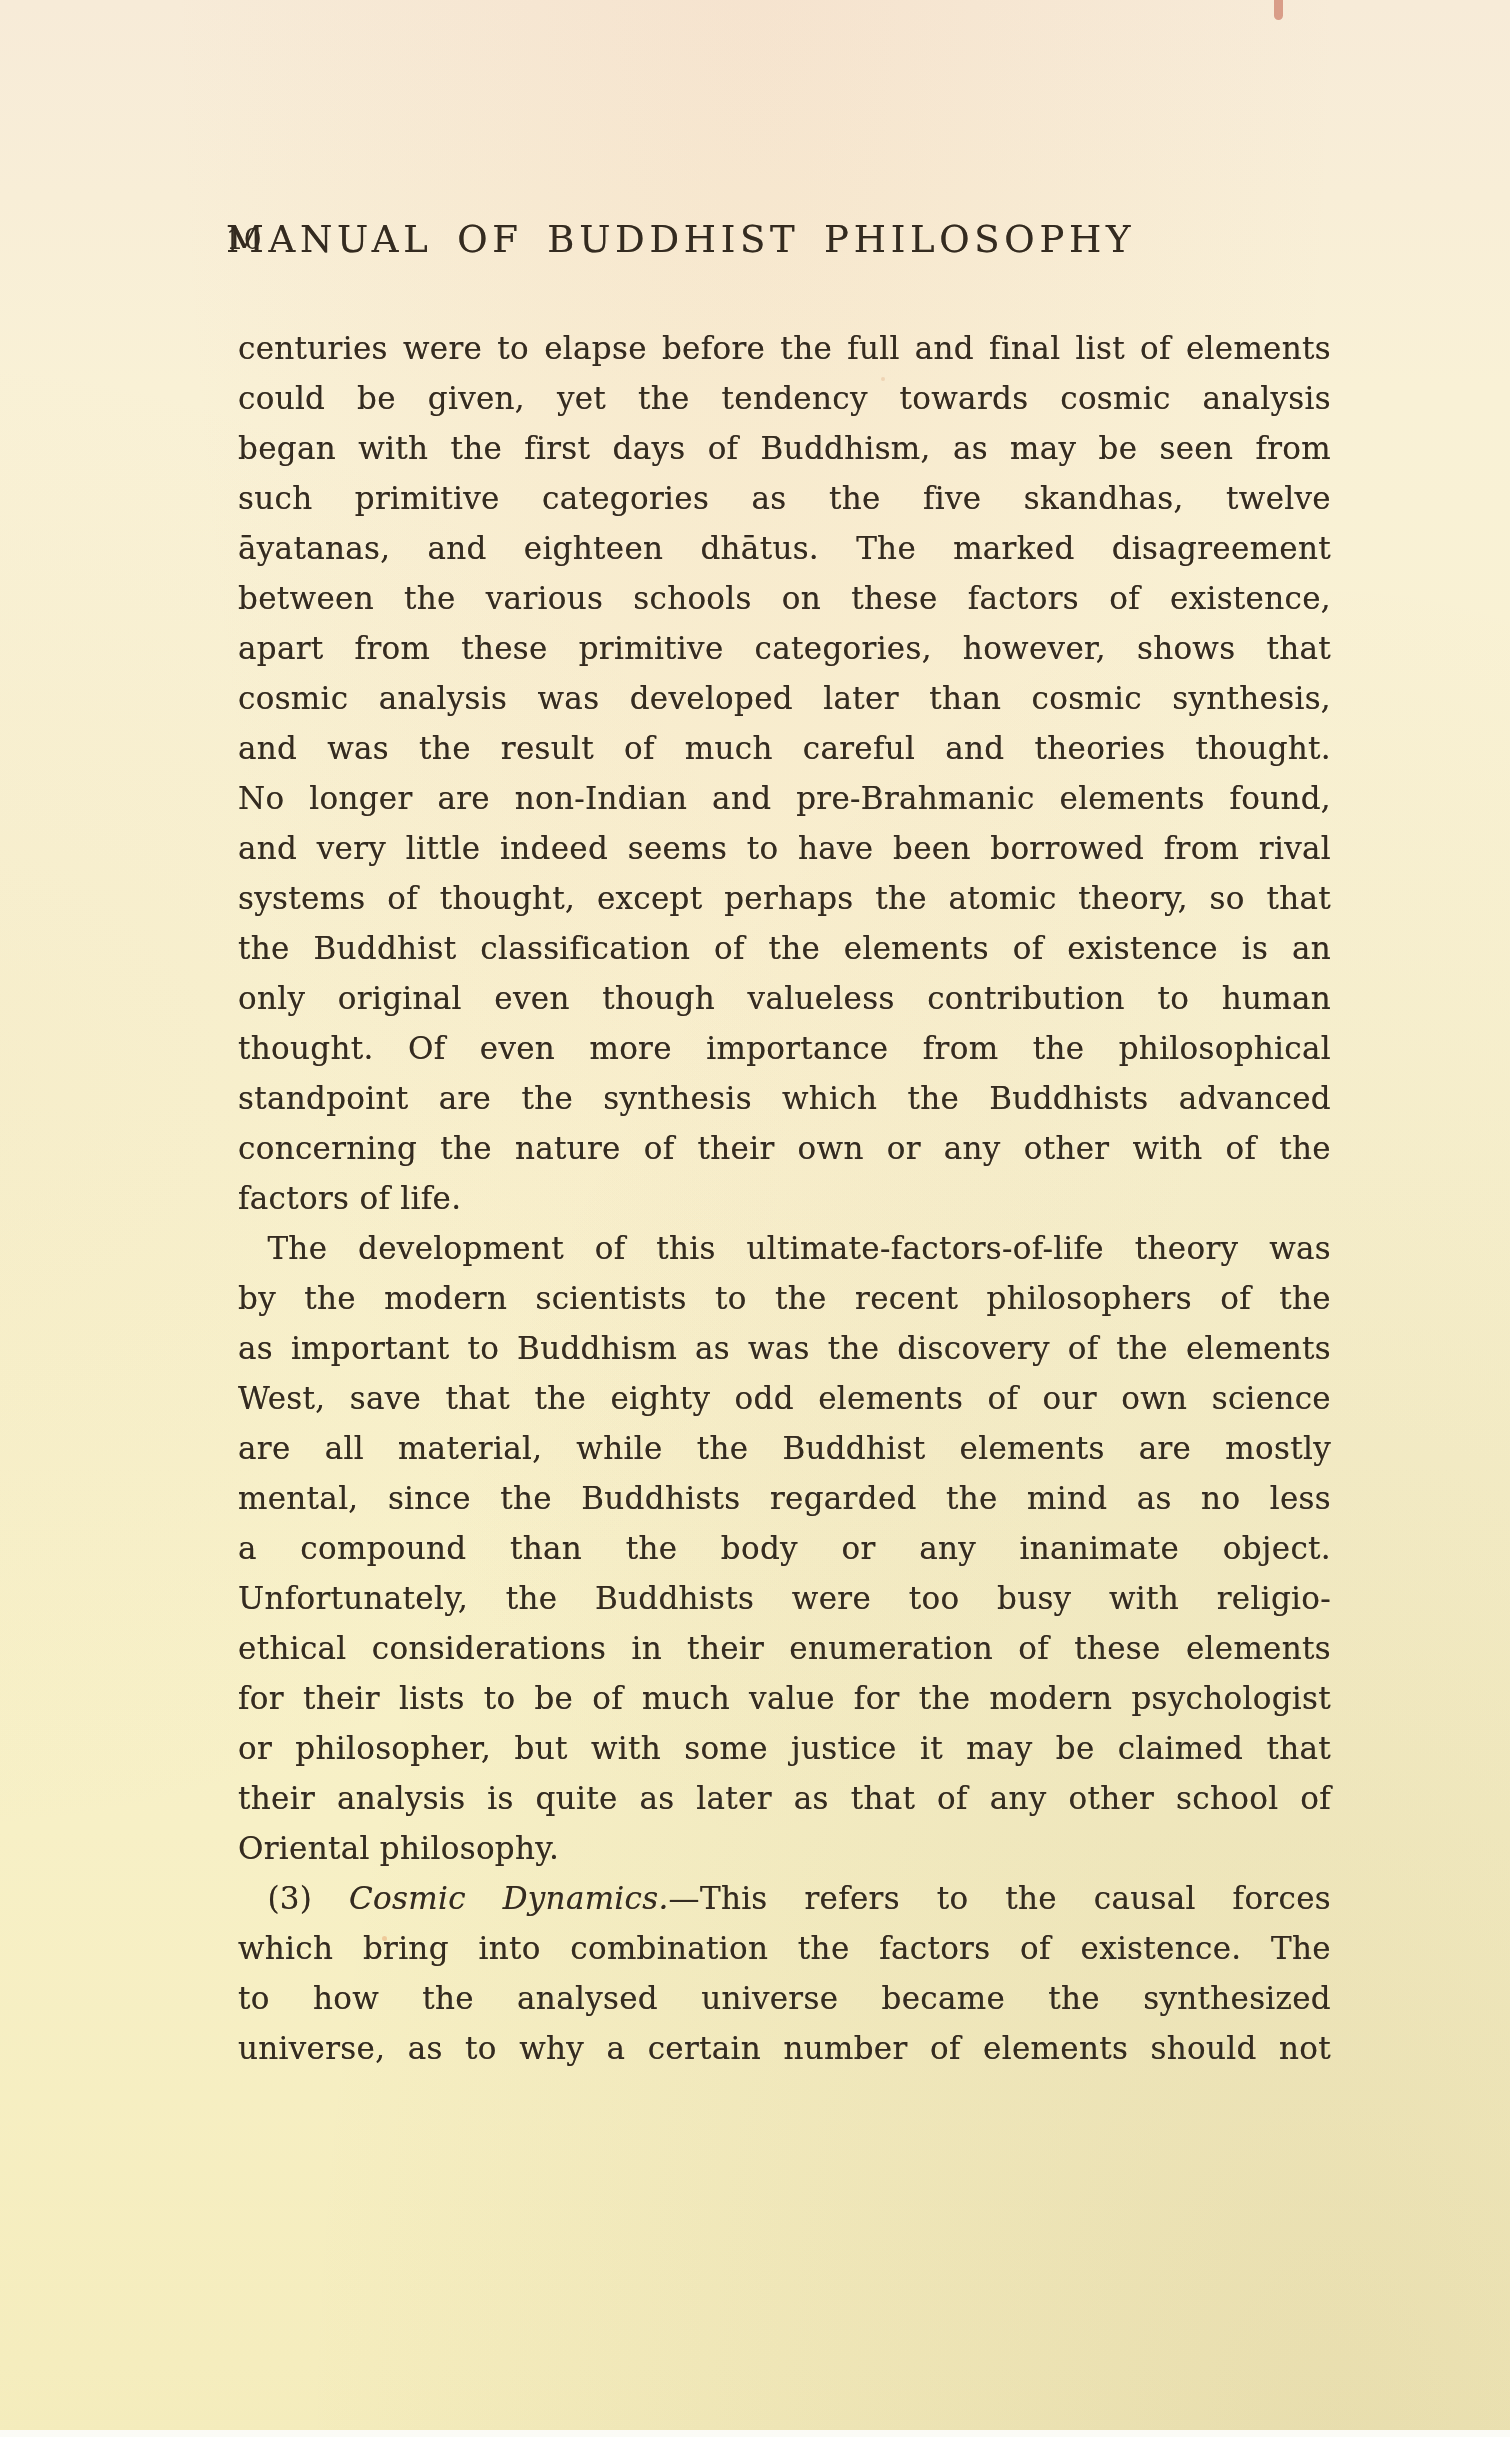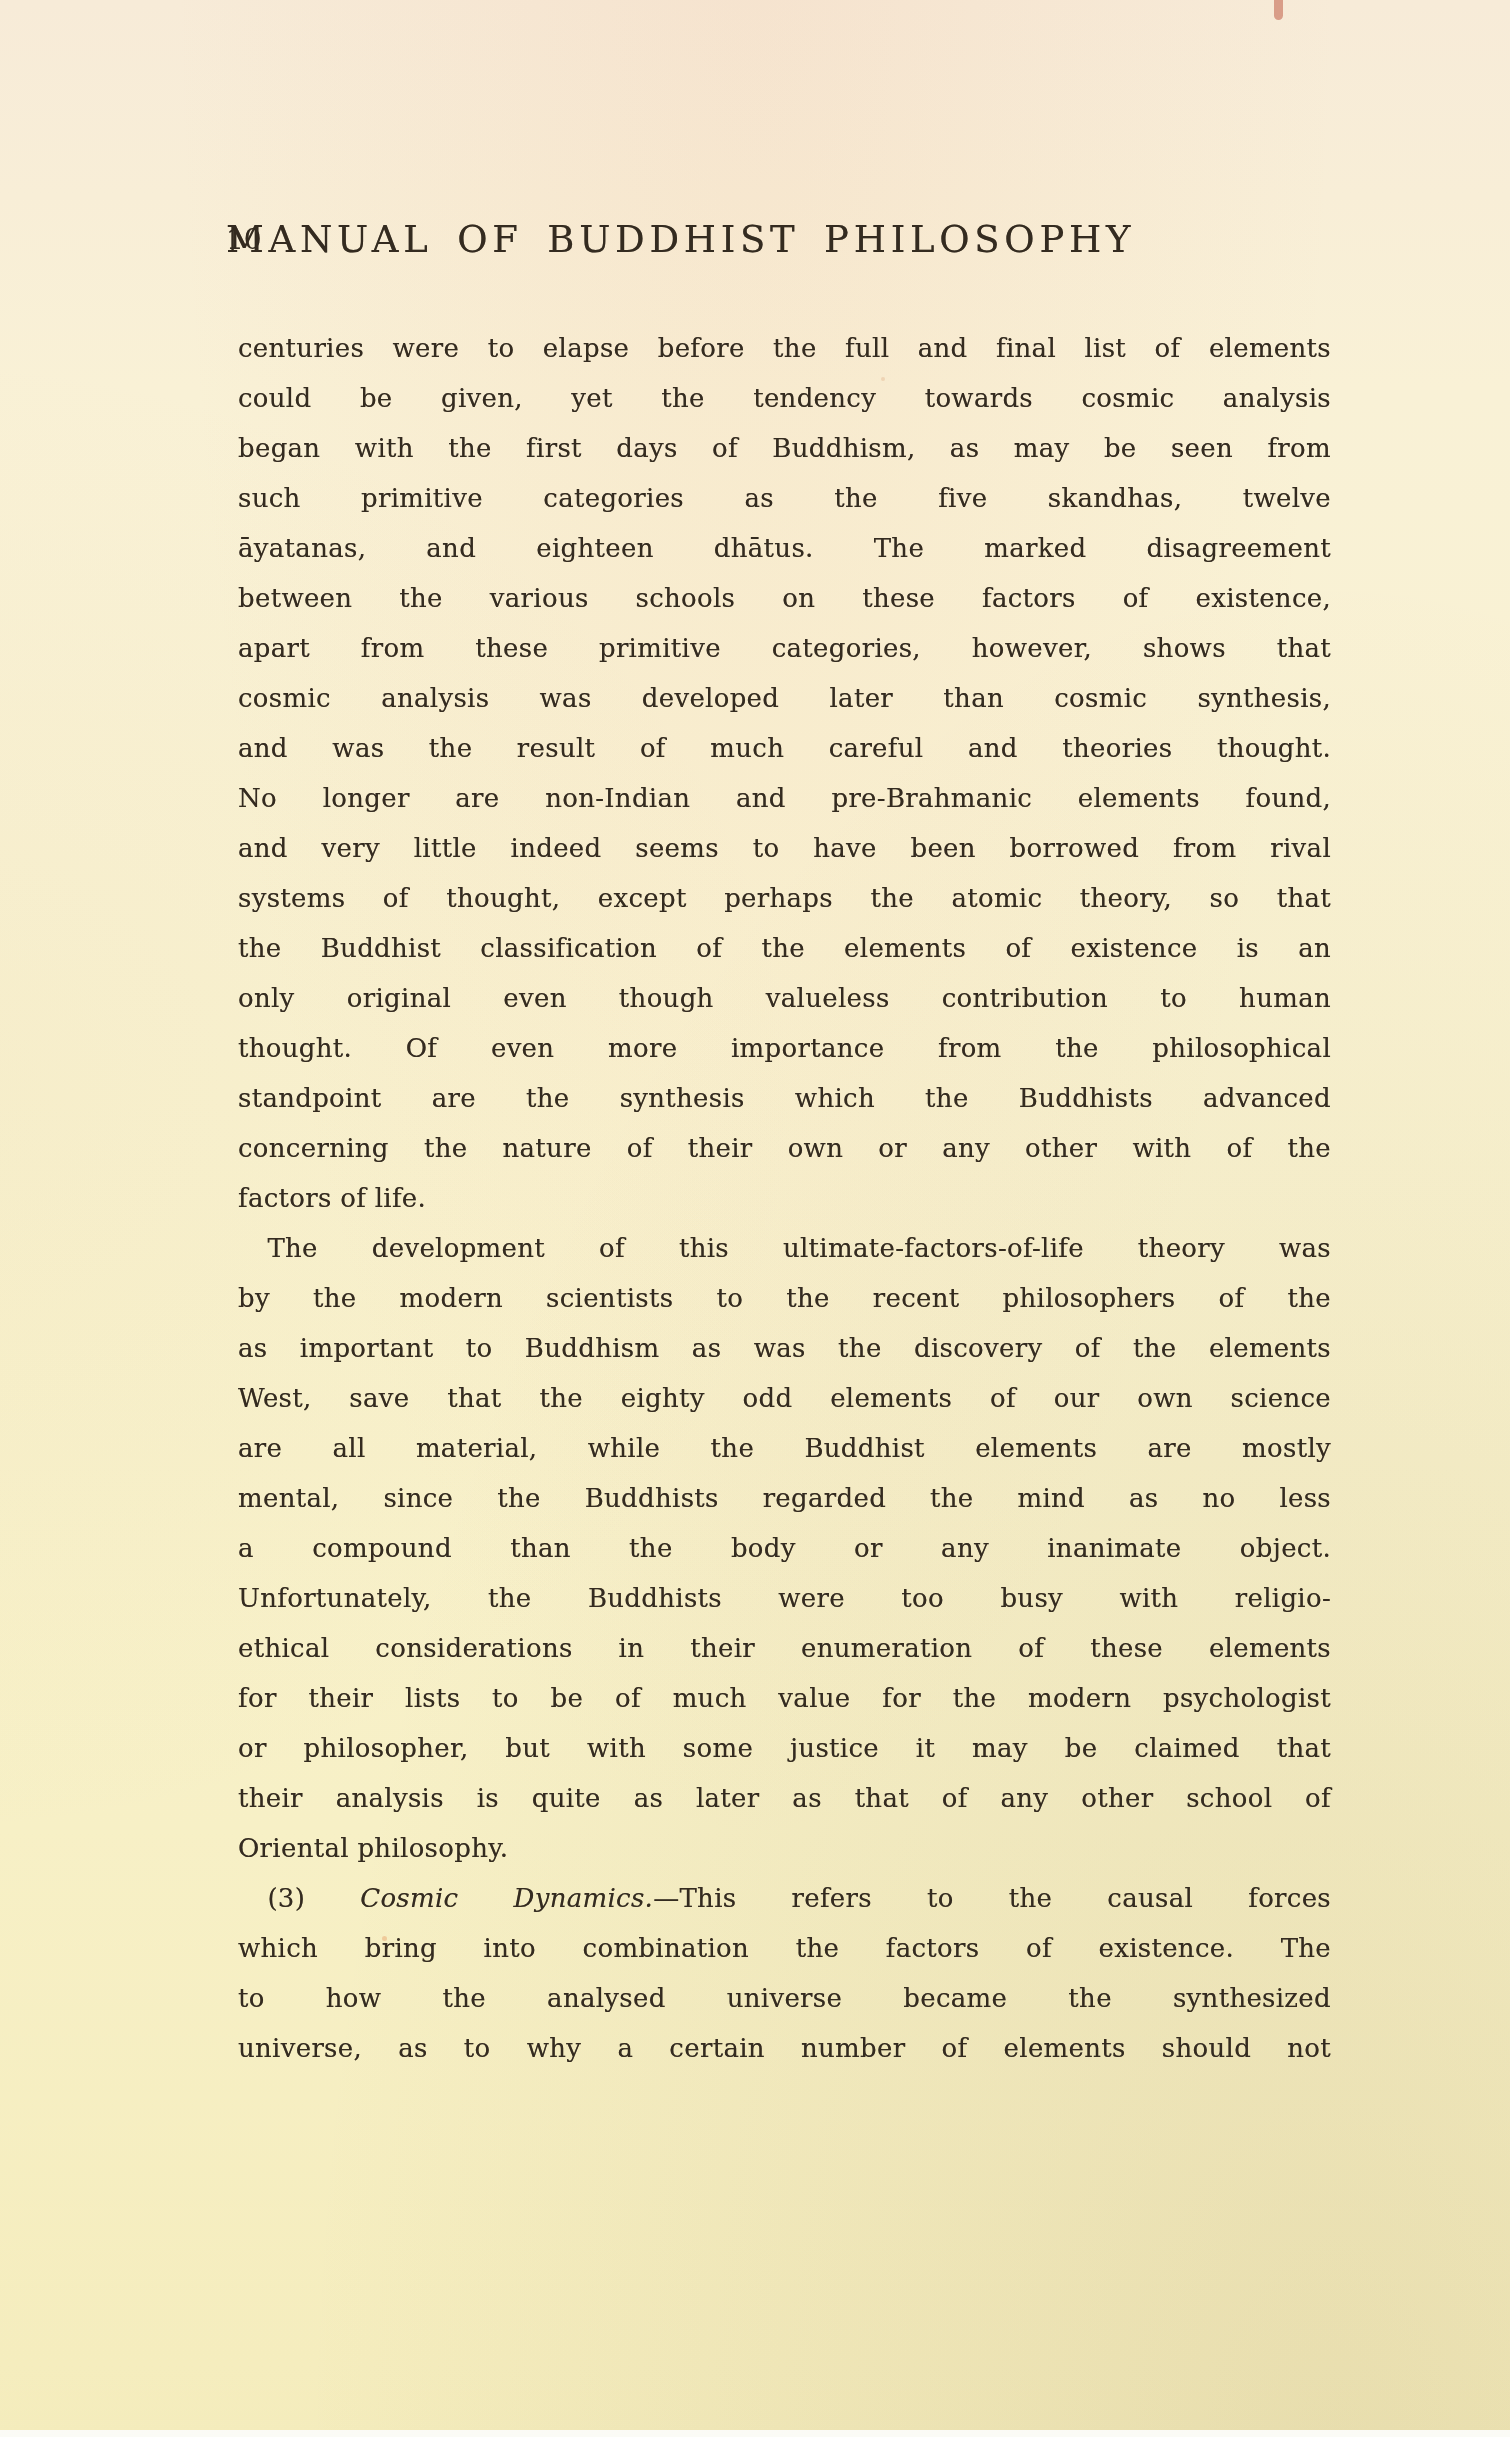--- a/index.html
+++ b/index.html
@@ -38,21 +38,21 @@
     position:absolute;left:0;right:0;top:0;margin:0;
     text-align:left;
     font-size:37px;line-height:41px;font-weight:normal;
     letter-spacing:4.7px;word-spacing:8.2px;
   }
   .text{
     position:absolute;left:238px;top:323px;width:1093px;
     text-shadow:0 0 0.6px rgba(52,43,32,.55);
   }
   .line{
-    font-size:26px;line-height:50px;height:50px;
+    font-size:31px;line-height:50px;height:50px;
     text-align:justify;
     text-align-last:justify;
     letter-spacing:0.3px;
     white-space:normal;
   }
   .line.last{text-align-last:left;}
   .line.indent{padding-left:29.4px;}
   .it{font-style:italic;}
 </style>
 </head>

